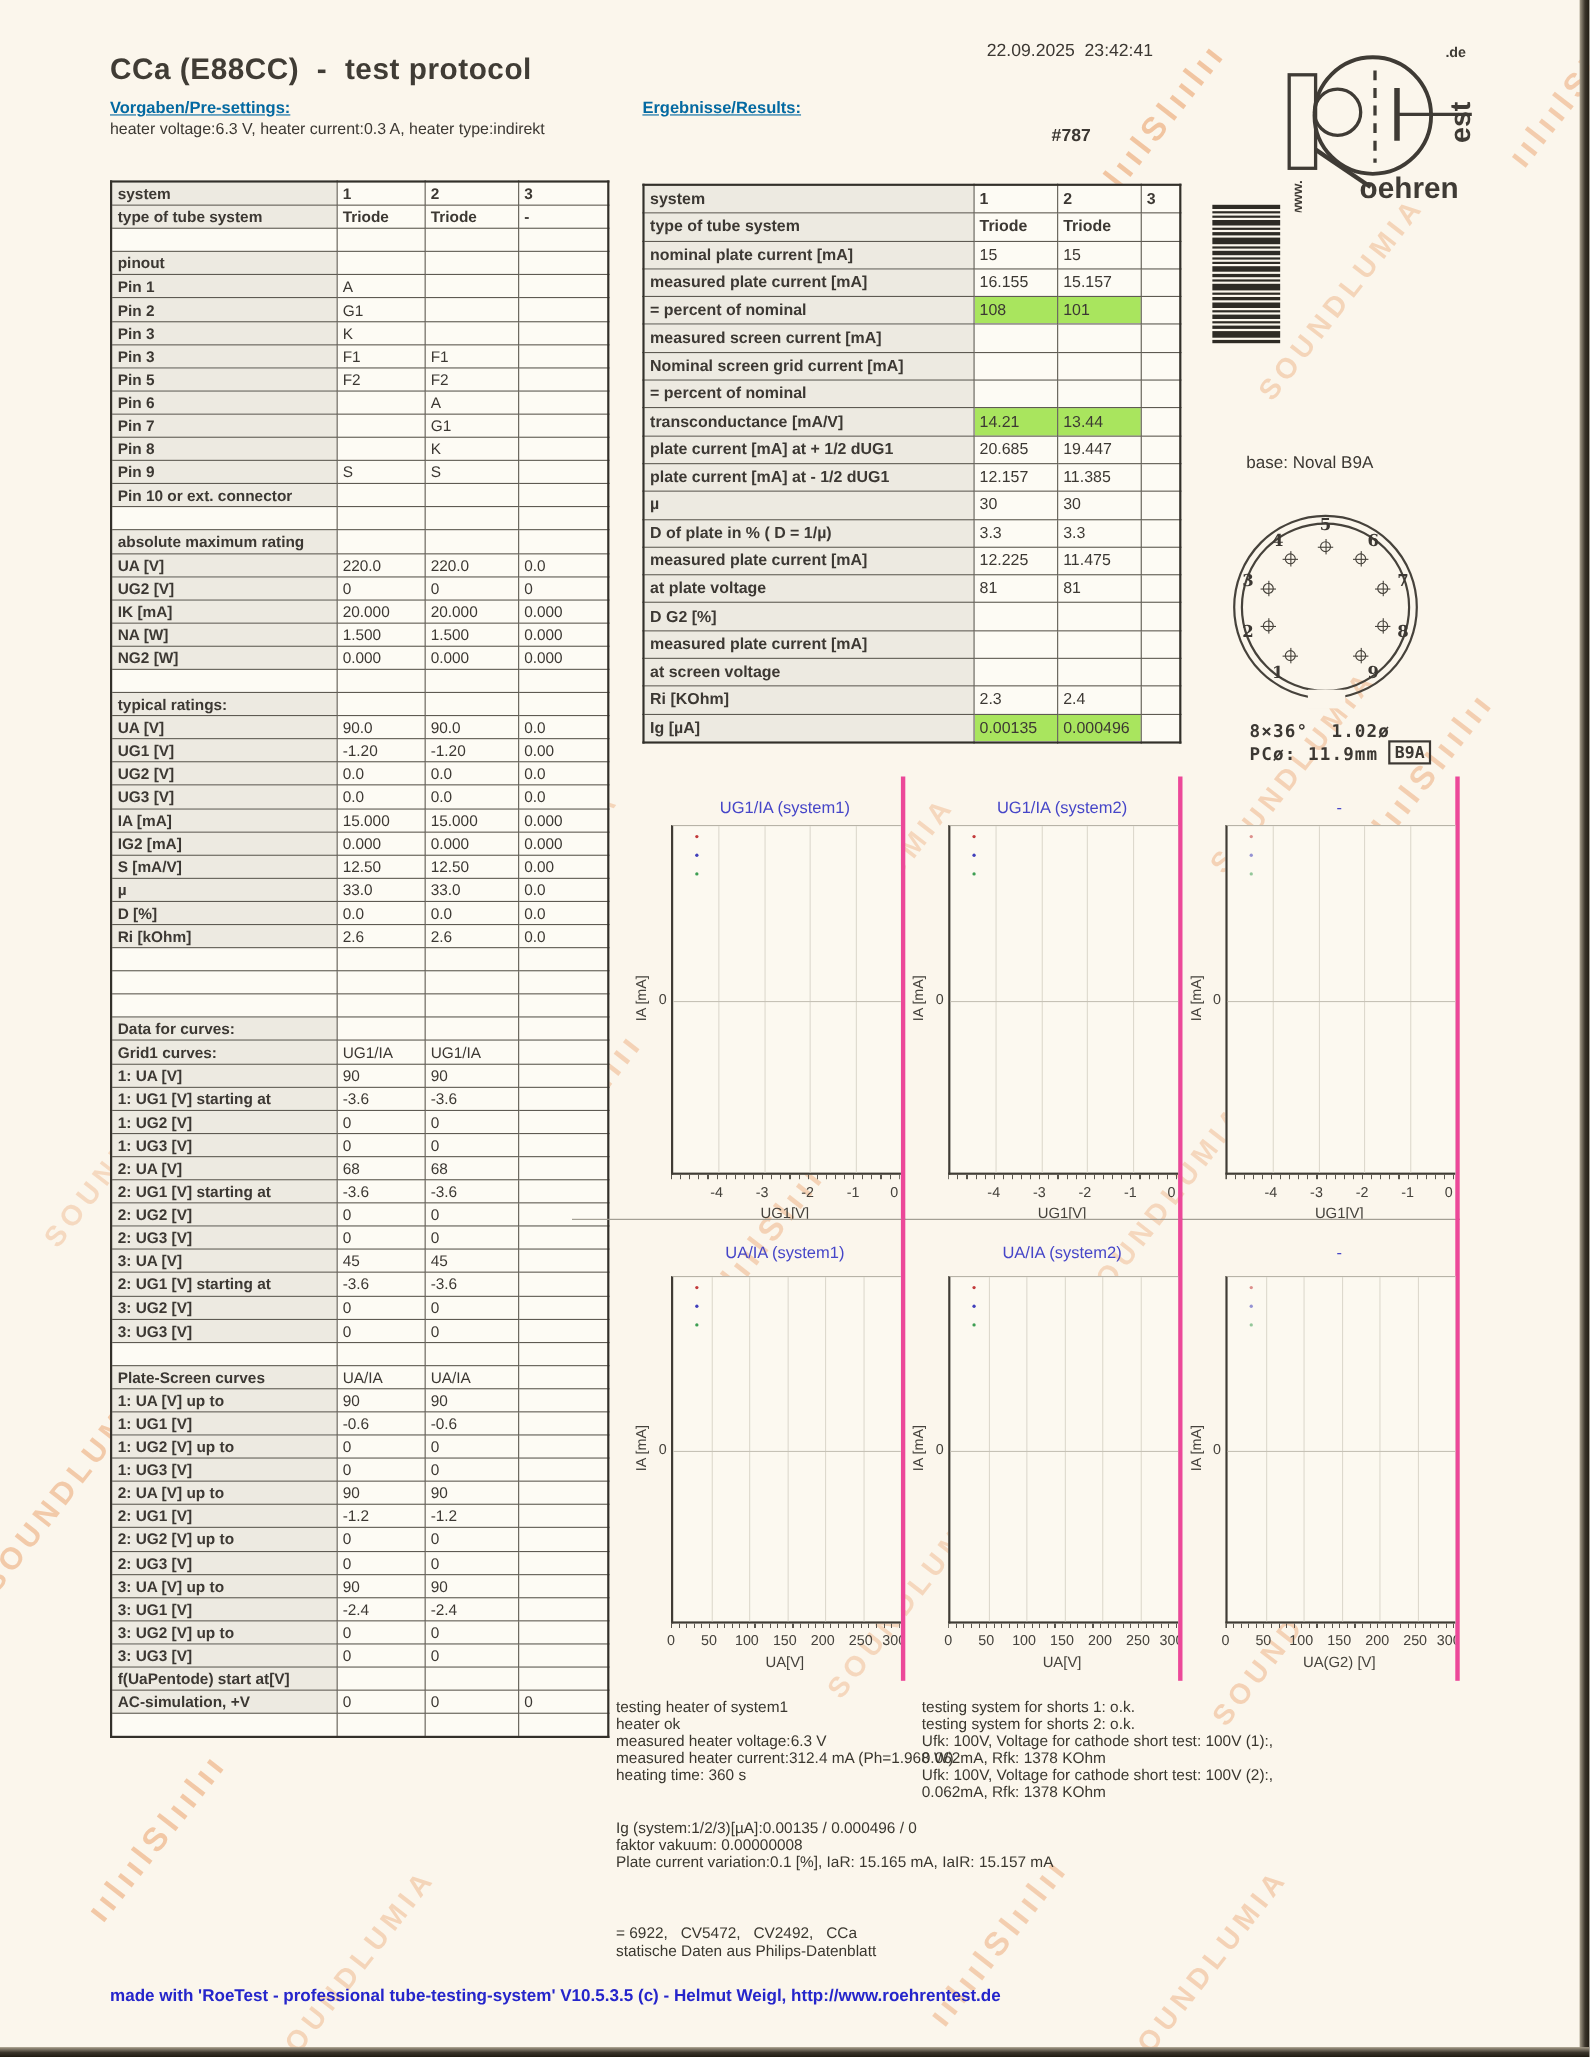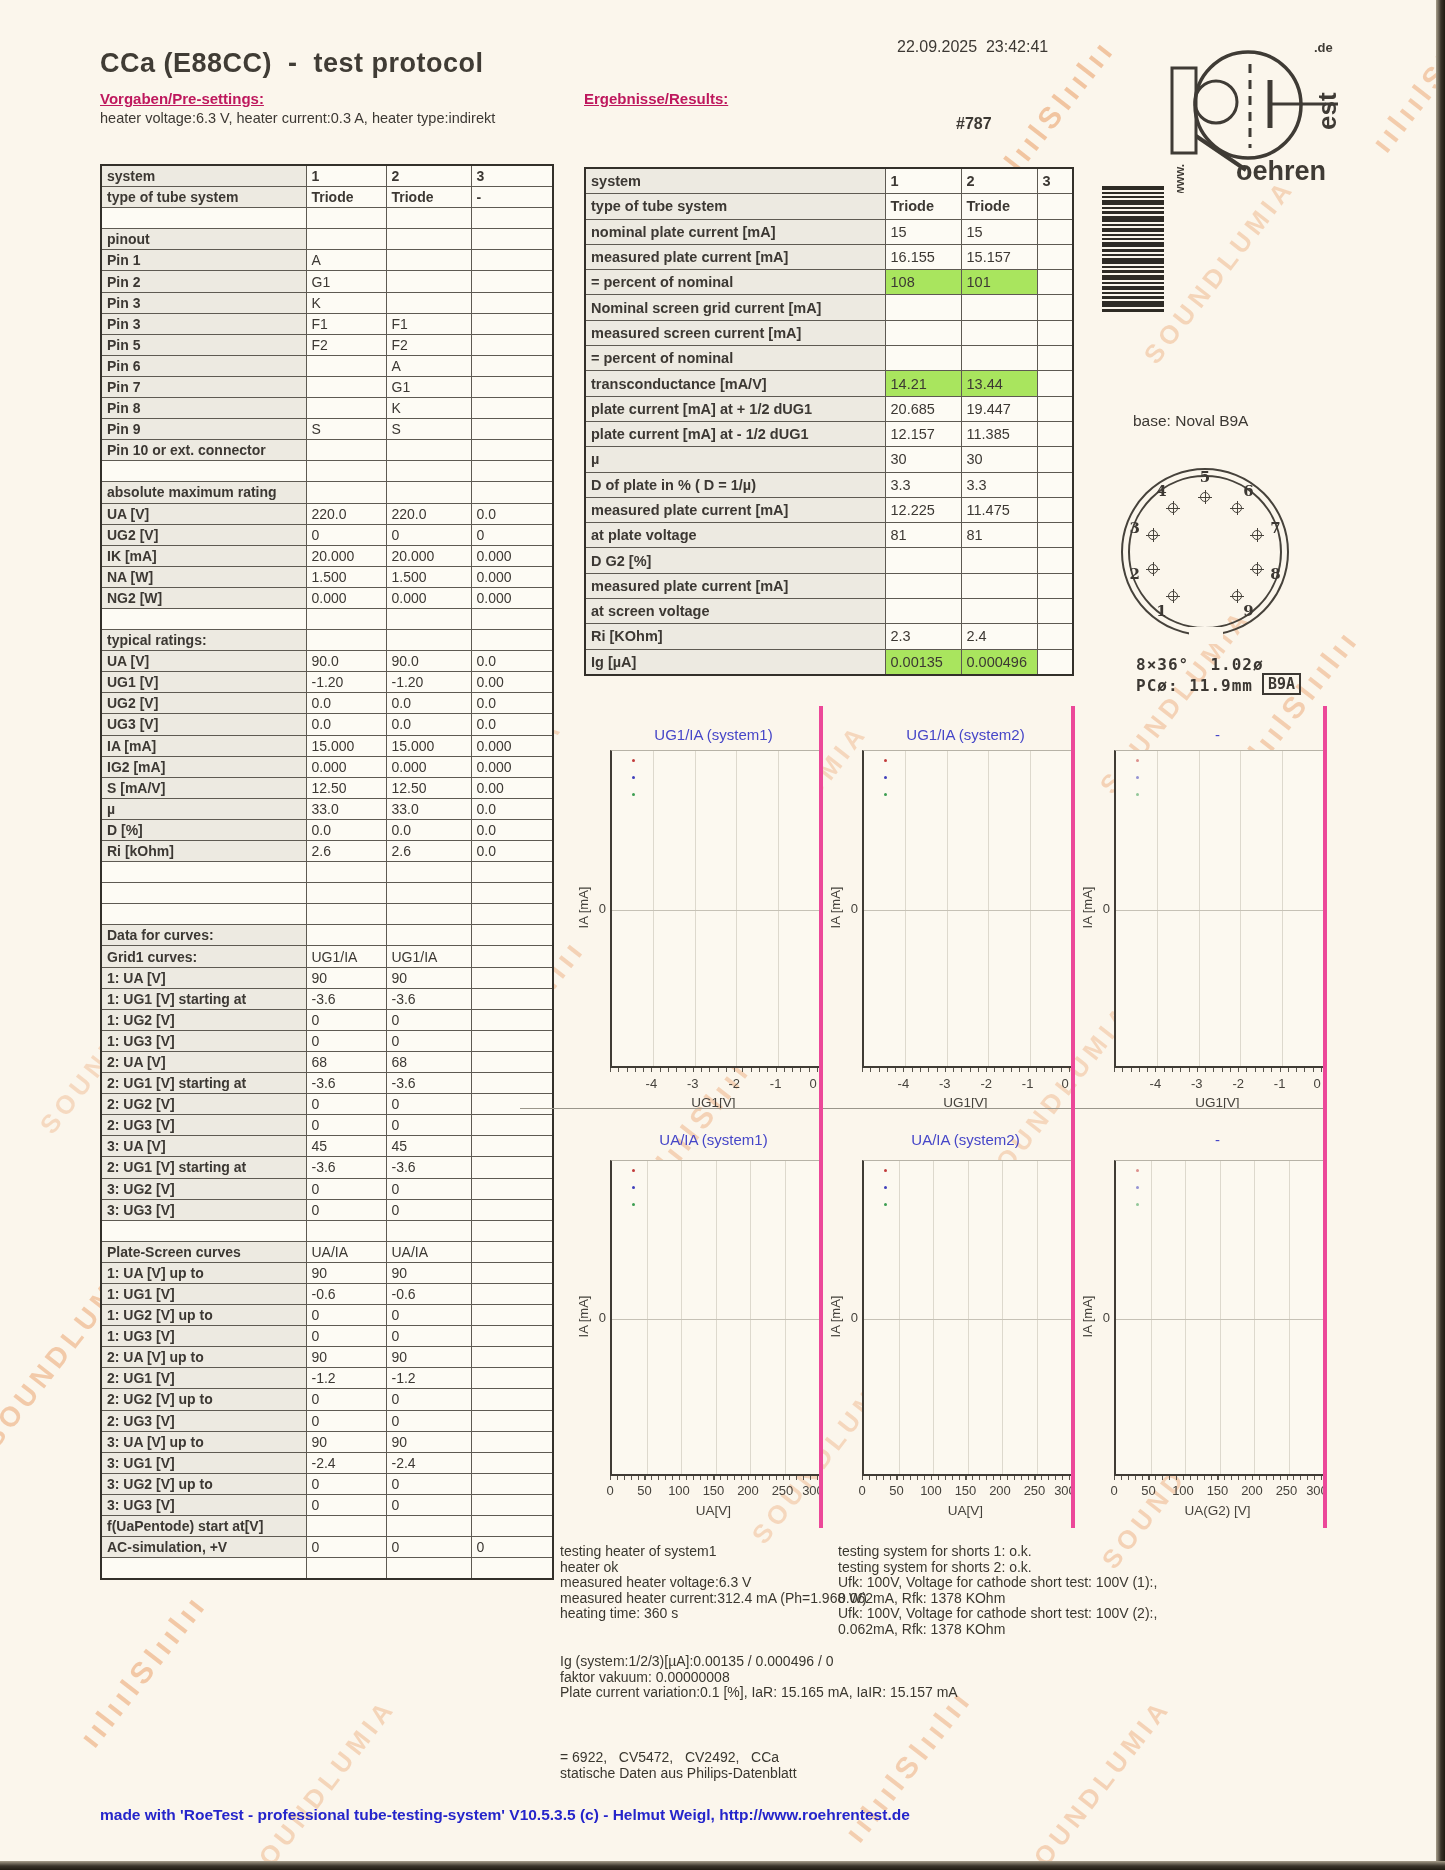--- a/index.html
+++ b/index.html
@@ -1,21 +1,21 @@
 <!DOCTYPE html>
 <html><head>
 <meta charset="utf-8">
 <style>
   html,body{margin:0;padding:0;background:#8d8a82;}
   #page{position:relative;width:1445px;height:1870px;background:#fbf6ec;overflow:hidden;
         font-family:"Liberation Sans",sans-serif;color:#3c3833;}
   
   .title{position:absolute;left:100px;top:48px;font-size:27px;font-weight:bold;letter-spacing:.5px;white-space:pre;color:#403c35;}
   .datetime{position:absolute;left:897px;top:38px;font-size:16px;white-space:pre;}
-  .heading{position:absolute;font-size:15px;font-weight:bold;text-decoration:underline;color:#be185d;}
+  .heading{position:absolute;font-size:15px;font-weight:bold;text-decoration:underline;color:#0369a1;}
   .heaterline{position:absolute;left:100px;top:110px;font-size:14.5px;}
   .serial{position:absolute;left:956px;top:115px;font-size:16px;font-weight:bold;}
   
   table.proto{border-collapse:collapse;table-layout:fixed;position:absolute;border:2px solid #33302a;background:#fdfbf4;}
   table.proto td{border:1px solid #5e5a52;overflow:hidden;white-space:nowrap;padding:0 0 0 5px;vertical-align:middle;}
   #pre-table{left:100px;top:164px;width:452px;}
   #pre-table td{height:20.1px;font-size:14px;}
   #res-table{left:584px;top:167px;width:488px;}
   #res-table td{height:24.3px;font-size:14.5px;}
   td.lbl{background:#edeae1;font-weight:bold;}
@@ -567,27 +567,27 @@
           <td class="val">15.157</td>
           <td class="val"></td>
         </tr>
         <tr>
           <td class="lbl">= percent of nominal</td>
           <td class="val green">108</td>
           <td class="val green">101</td>
           <td class="val"></td>
         </tr>
         <tr>
+          <td class="lbl">measured screen current [mA]</td>
+          <td class="val"></td>
+          <td class="val"></td>
+          <td class="val"></td>
+        </tr>
+        <tr>
           <td class="lbl">Nominal screen grid current [mA]</td>
-          <td class="val"></td>
-          <td class="val"></td>
-          <td class="val"></td>
-        </tr>
-        <tr>
-          <td class="lbl">measured screen current [mA]</td>
           <td class="val"></td>
           <td class="val"></td>
           <td class="val"></td>
         </tr>
         <tr>
           <td class="lbl">= percent of nominal</td>
           <td class="val"></td>
           <td class="val"></td>
           <td class="val"></td>
         </tr>

